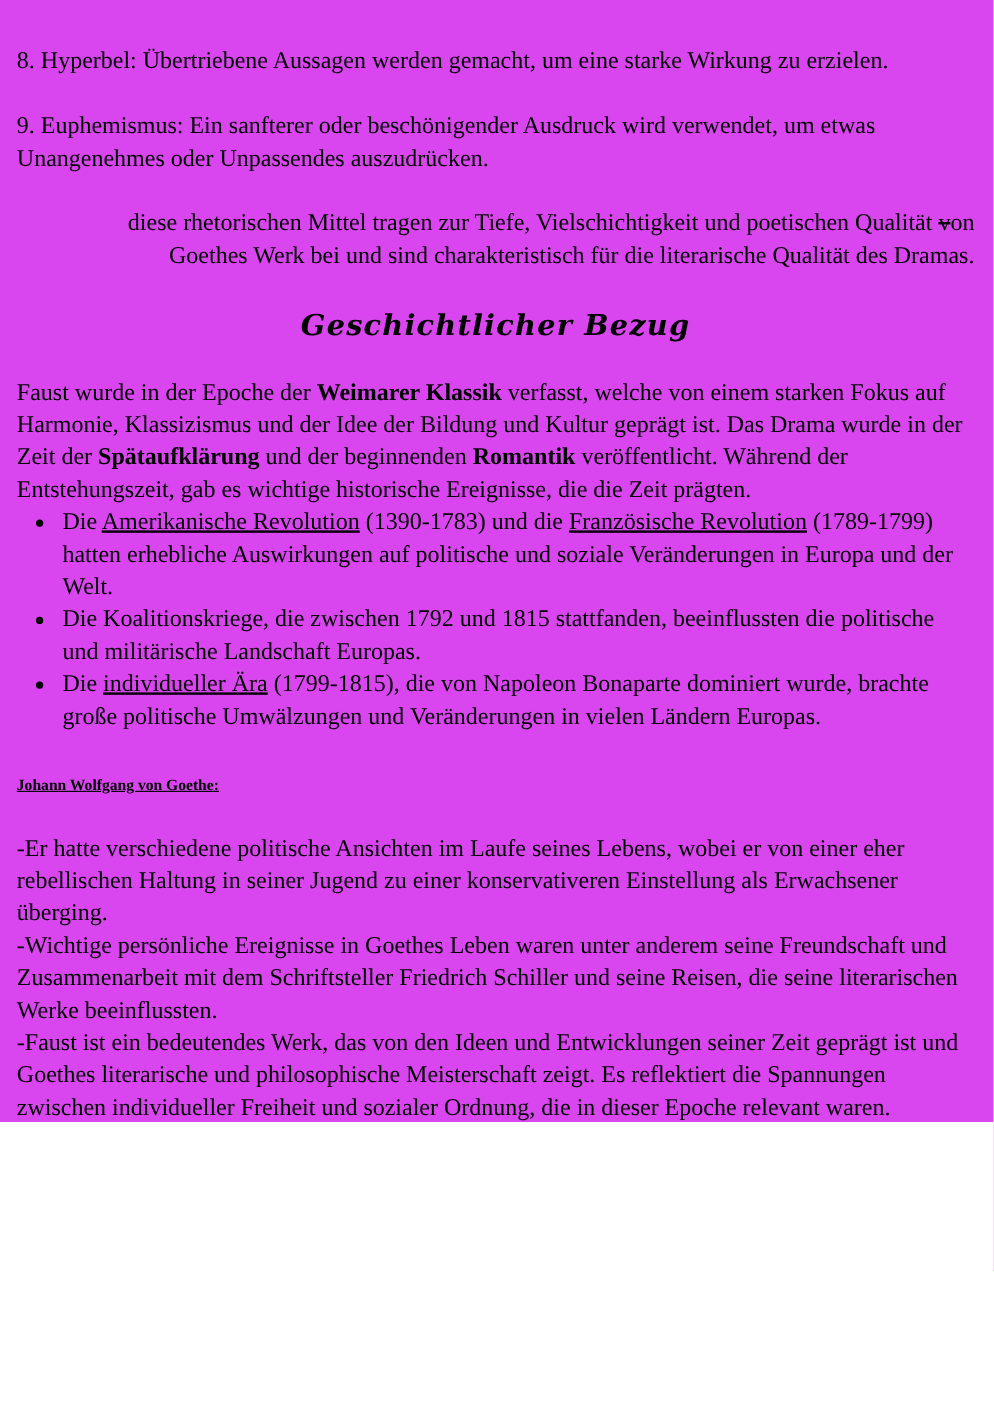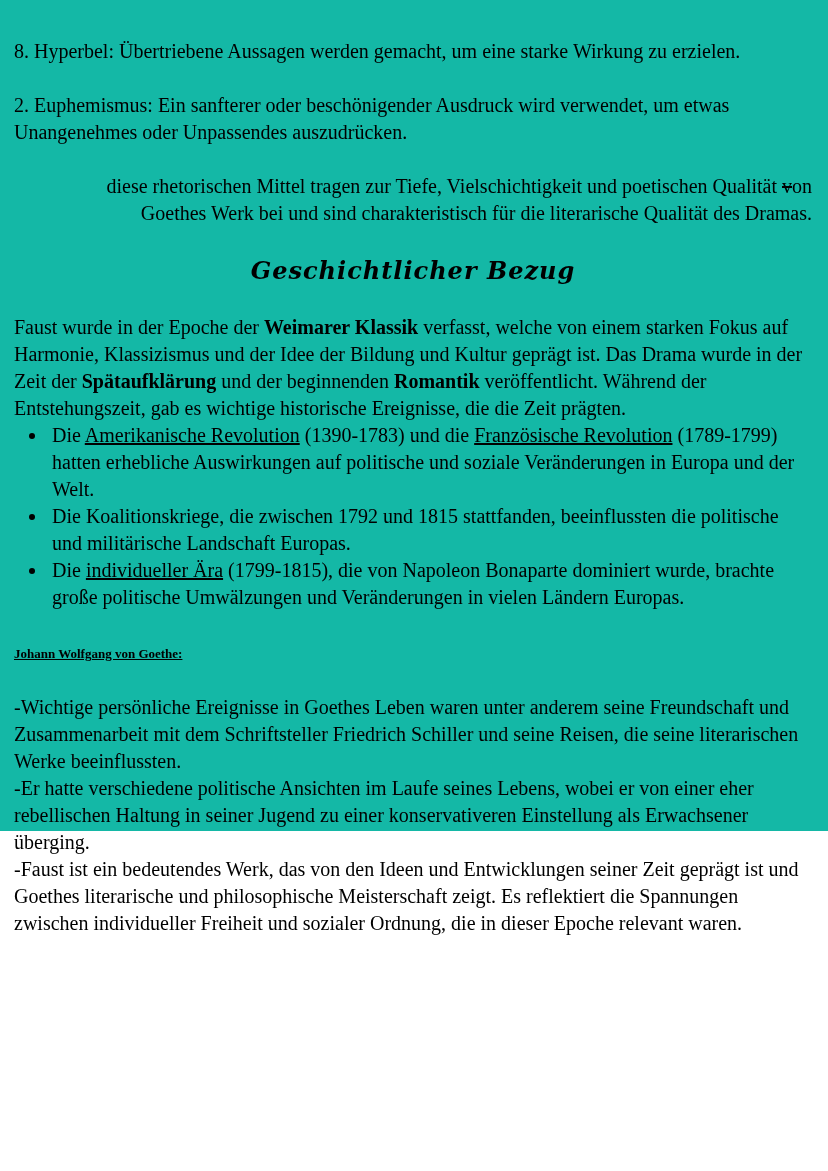--- a/index.html
+++ b/index.html
@@ -8,22 +8,22 @@
     width: 828px;
     height: 1171px;
     color: #000000;
     font-family: "Liberation Serif", serif;
     font-size: 20px;
     line-height: 27px;
     overflow: hidden;
   }
   .page {
     width: 828px;
-    height: 831px;
-    background: #14b8a6;
+    height: 935px;
+    background: #d946ef;
     padding: 38px 16px 0 14px;
   }
   p { margin: 0; }
   .para { margin-bottom: 27px; }
   .para-tight { margin-bottom: 0; }
   .indent-first { text-indent: 26px; text-align: right; }
   .script-heading {
     text-align: center;
     font-style: italic;
     font-weight: 600;
@@ -50,35 +50,35 @@
   }
   .goethe-block p { margin: 0; }
 </style>
 </head>
 <body>
 
 <div class="page">
 
   <p class="para"><span>8. Hyperbel: Übertriebene Aussagen werden gemacht, um eine starke Wirkung zu erzielen.</span></p>
 
-  <p class="para"><span>2. Euphemismus: Ein sanfterer oder beschönigender Ausdruck wird verwendet, um etwas Unangenehmes oder Unpassendes auszudrücken.</span></p>
+  <p class="para"><span>9. Euphemismus: Ein sanfterer oder beschönigender Ausdruck wird verwendet, um etwas Unangenehmes oder Unpassendes auszudrücken.</span></p>
 
   <p class="para indent-first"><span>diese rhetorischen Mittel tragen zur Tiefe, Vielschichtigkeit und poetischen Qualität </span><span style="text-decoration: line-through;">v</span><span>on Goethes Werk bei und sind charakteristisch für die literarische Qualität des Dramas.</span></p>
 
   <h2 class="script-heading">Geschichtlicher Bezug</h2>
 
   <p class="para-tight"><span>Faust wurde in der Epoche der </span><span style="font-weight: bold;">Weimarer Klassik</span><span> verfasst, welche von einem starken Fokus auf Harmonie, Klassizismus und der Idee der Bildung und Kultur geprägt ist. Das Drama wurde in der Zeit der </span><span style="font-weight: bold;">Spätaufklärung</span><span> und der beginnenden </span><span style="font-weight: bold;">Romantik</span><span> veröffentlicht. Während der Entstehungszeit, gab es wichtige historische Ereignisse, die die Zeit prägten.</span></p>
 
   <ul class="bullet-list">
     <li><span>Die </span><span style="text-decoration: underline;">Amerikanische Revolution</span><span> (1390-1783) und die </span><span style="text-decoration: underline;">Französische Revolution</span><span> (1789-1799) hatten erhebliche Auswirkungen auf politische und soziale Veränderungen in Europa und der Welt.</span></li>
     <li><span>Die </span><span style=" margin-top: 47px;">Koalitionskriege</span><span>, die zwischen 1792 und 1815 stattfanden, beeinflussten die politische und militärische Landschaft Europas.</span></li>
     <li><span>Die </span><span style="text-decoration: underline;">individueller Ära</span><span> (1799-1815), die von Napoleon Bonaparte dominiert wurde, brachte große politische Umwälzungen und Veränderungen in vielen Ländern Europas.</span></li>
   </ul>
 
   <h3 class="sub-heading">Johann Wolfgang von Goethe:</h3>
 
   <div class="goethe-block">
+    <p>-Er hatte verschiedene politische Ansichten im Laufe seines Lebens, wobei er von einer eher rebellischen Haltung in seiner Jugend zu einer konservativeren Einstellung als Erwachsener überging.</p>
     <p>-Wichtige persönliche Ereignisse in Goethes Leben waren unter anderem seine Freundschaft und Zusammenarbeit mit dem Schriftsteller Friedrich Schiller und seine Reisen, die seine literarischen Werke beeinflussten.</p>
-    <p>-Er hatte verschiedene politische Ansichten im Laufe seines Lebens, wobei er von einer eher rebellischen Haltung in seiner Jugend zu einer konservativeren Einstellung als Erwachsener überging.</p>
     <p>-Faust ist ein bedeutendes Werk, das von den Ideen und Entwicklungen seiner Zeit geprägt ist und Goethes literarische und philosophische Meisterschaft zeigt. Es reflektiert die Spannungen zwischen individueller Freiheit und sozialer Ordnung, die in dieser Epoche relevant waren.</p>
   </div>
 
 </div>
 
 </body></html>

